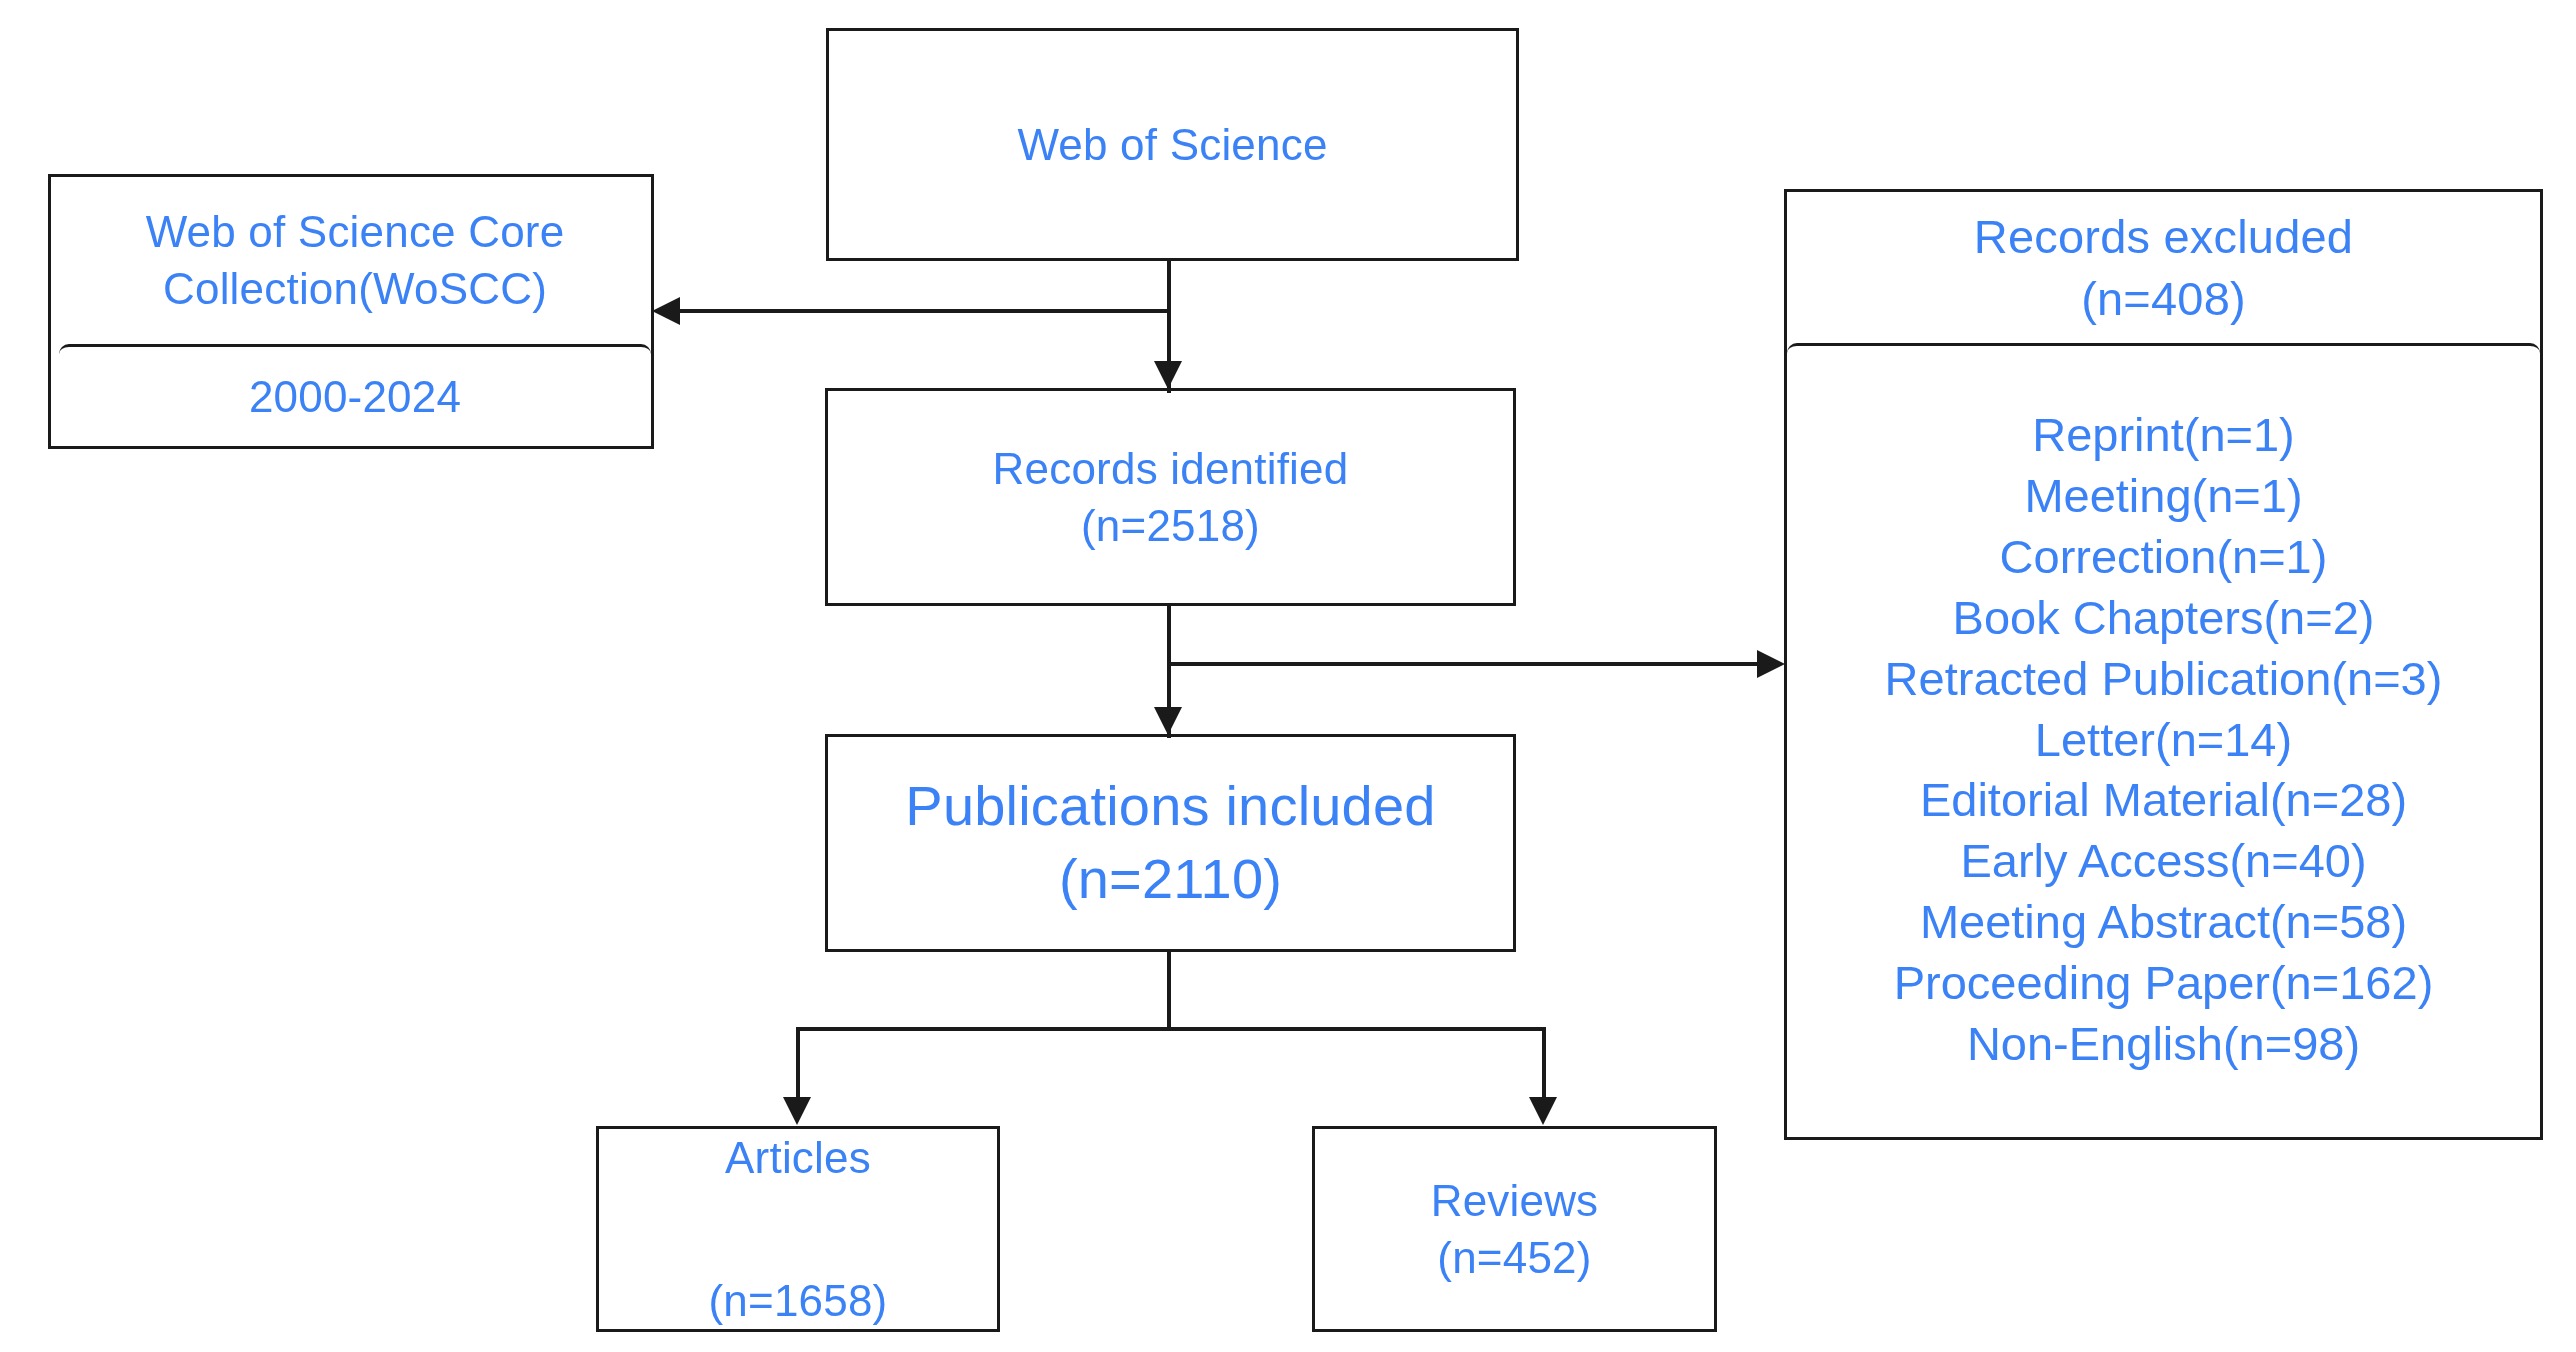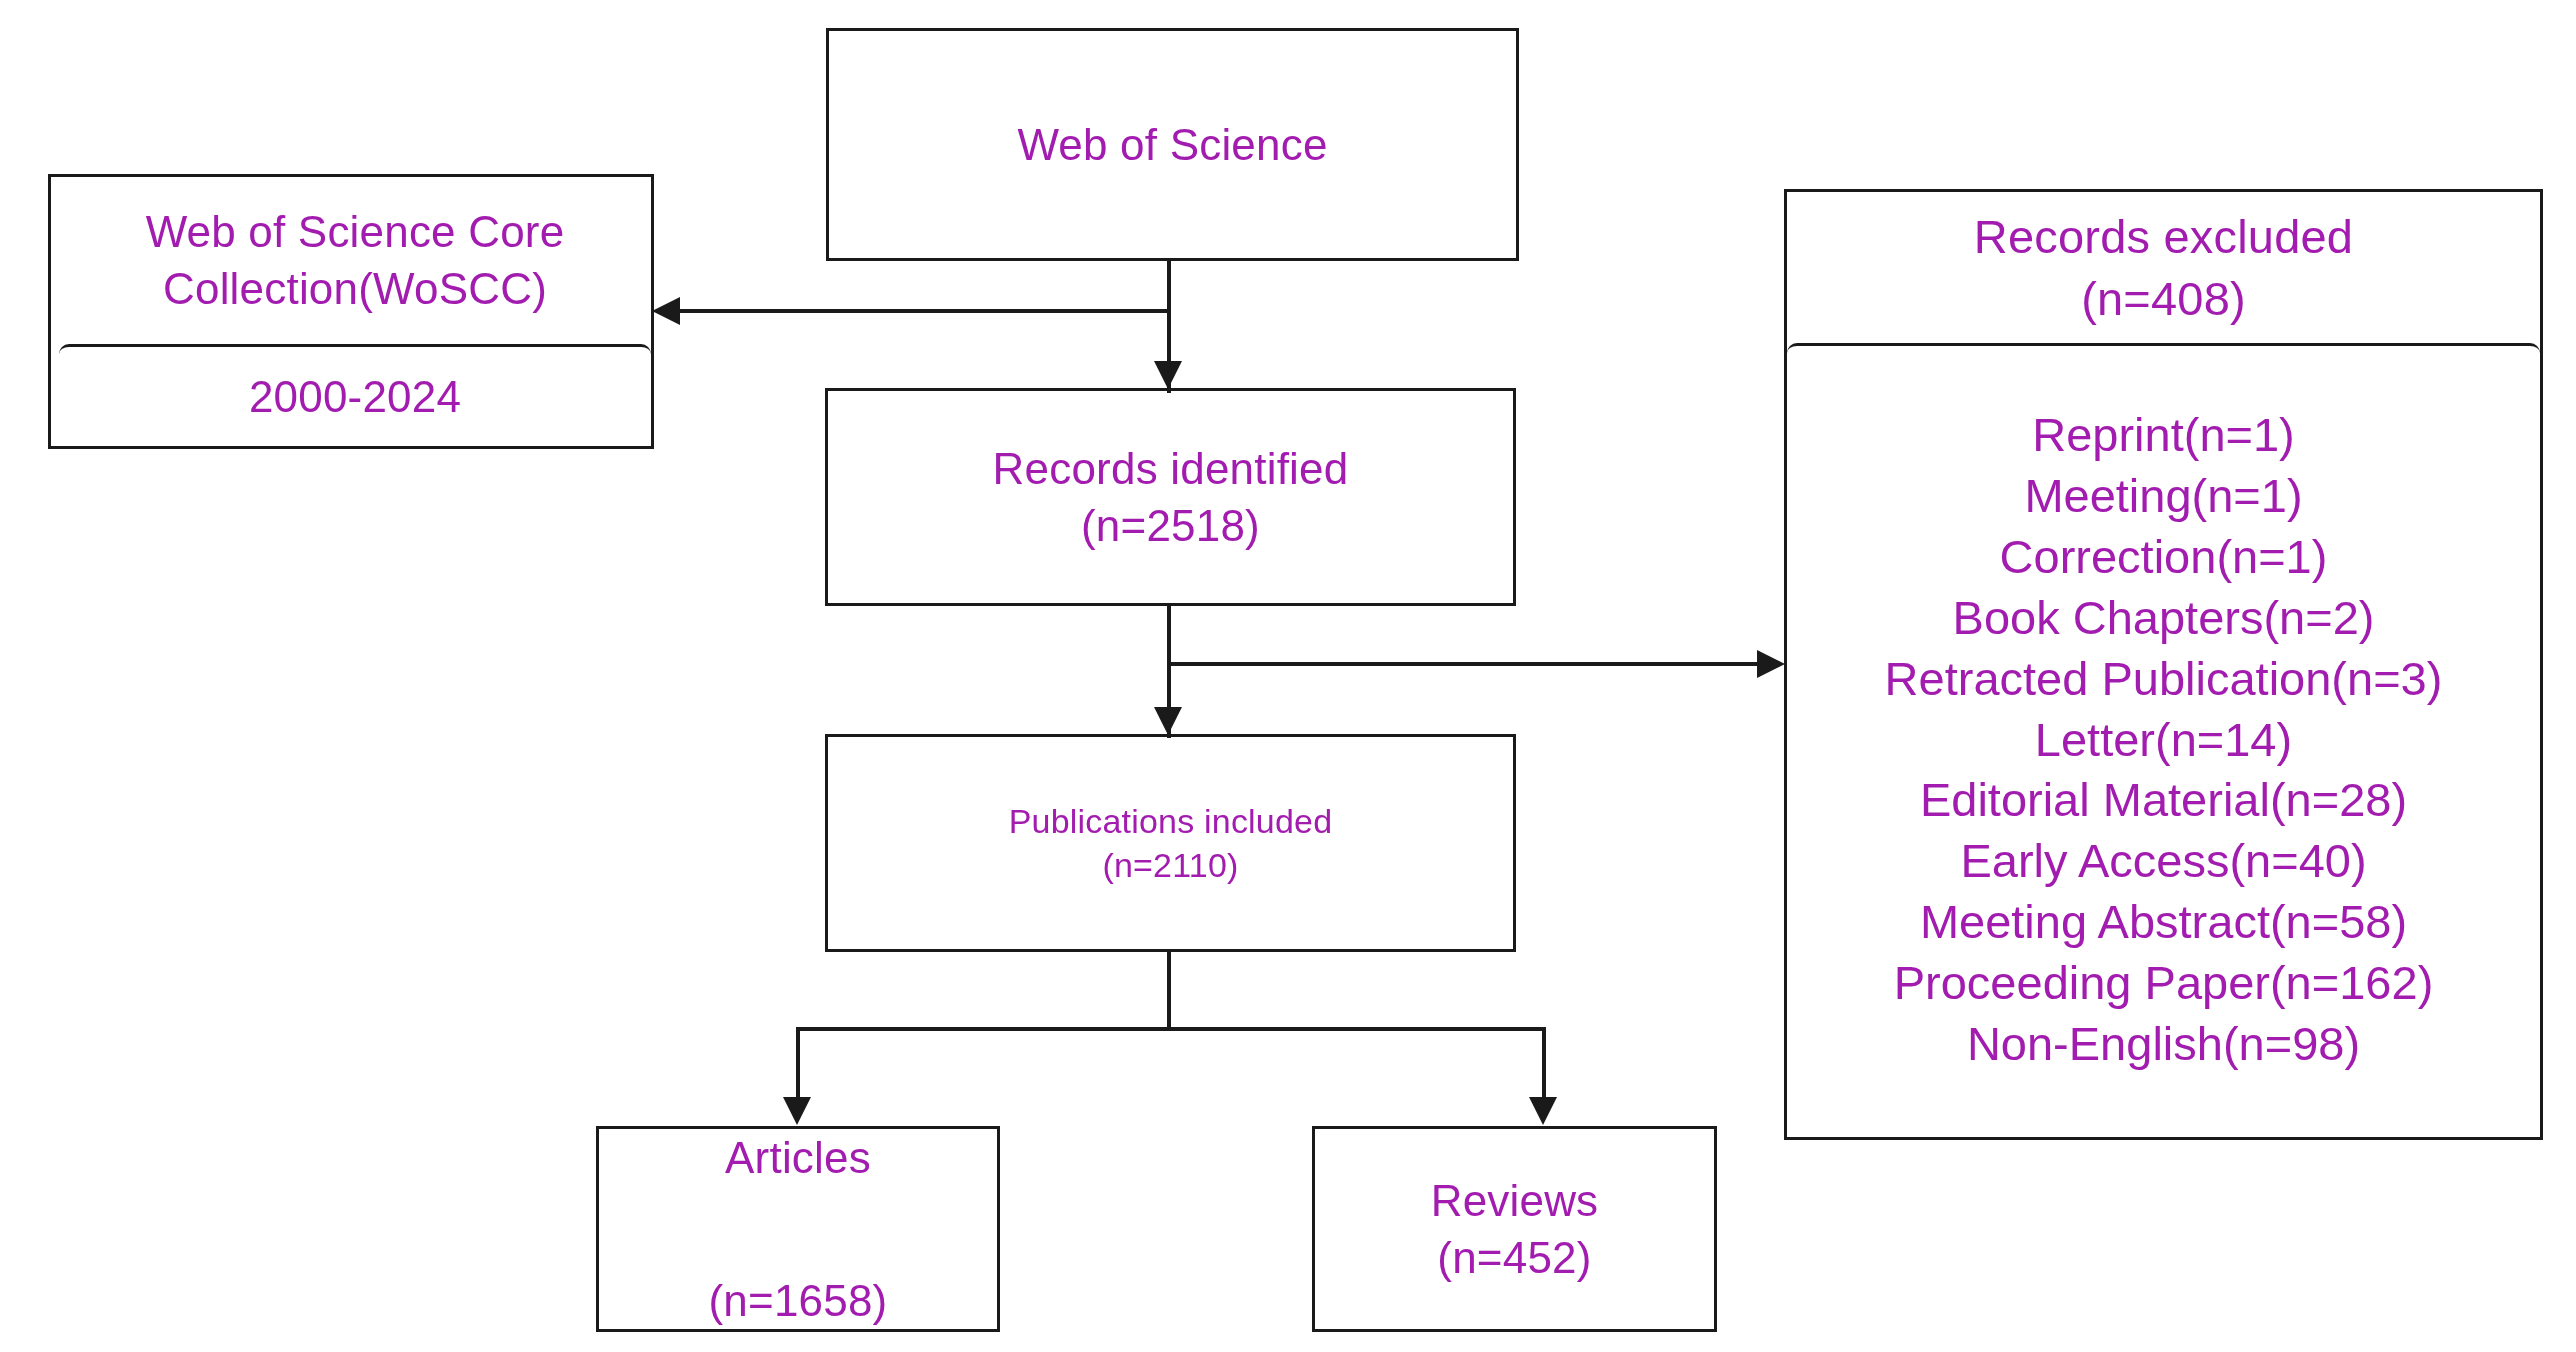--- a/index.html
+++ b/index.html
@@ -7,21 +7,21 @@
     margin: 0;
     padding: 0;
     background: #ffffff;
   }
   #canvas {
     position: relative;
     width: 2576px;
     height: 1353px;
     background: #ffffff;
     font-family: "Liberation Sans", sans-serif;
-    color: #a21caf;
+    color: #3b82f6;
     overflow: hidden;
   }
   
   .node {
     position: absolute;
     box-sizing: border-box;
     border: 3.9px solid #1a1a1a;
     background: #ffffff;
     display: flex;
     flex-direction: column;
@@ -63,21 +63,21 @@
   #node-woscc .cell-years { height: 103px; }
 
   #node-identified {
     left: 825px; top: 388px;
     width: 691px; height: 218px;
     font-size: 44px;
   }
   #node-included {
     left: 825px; top: 734px;
     width: 691px; height: 218px;
-    font-size: 34px;
+    font-size: 56px;
   }
   #node-articles {
     left: 596px; top: 1126px;
     width: 404px; height: 206px;
     font-size: 44px;
     justify-content: space-between;
   }
   #node-reviews {
     left: 1312px; top: 1126px;
     width: 405px; height: 206px;

